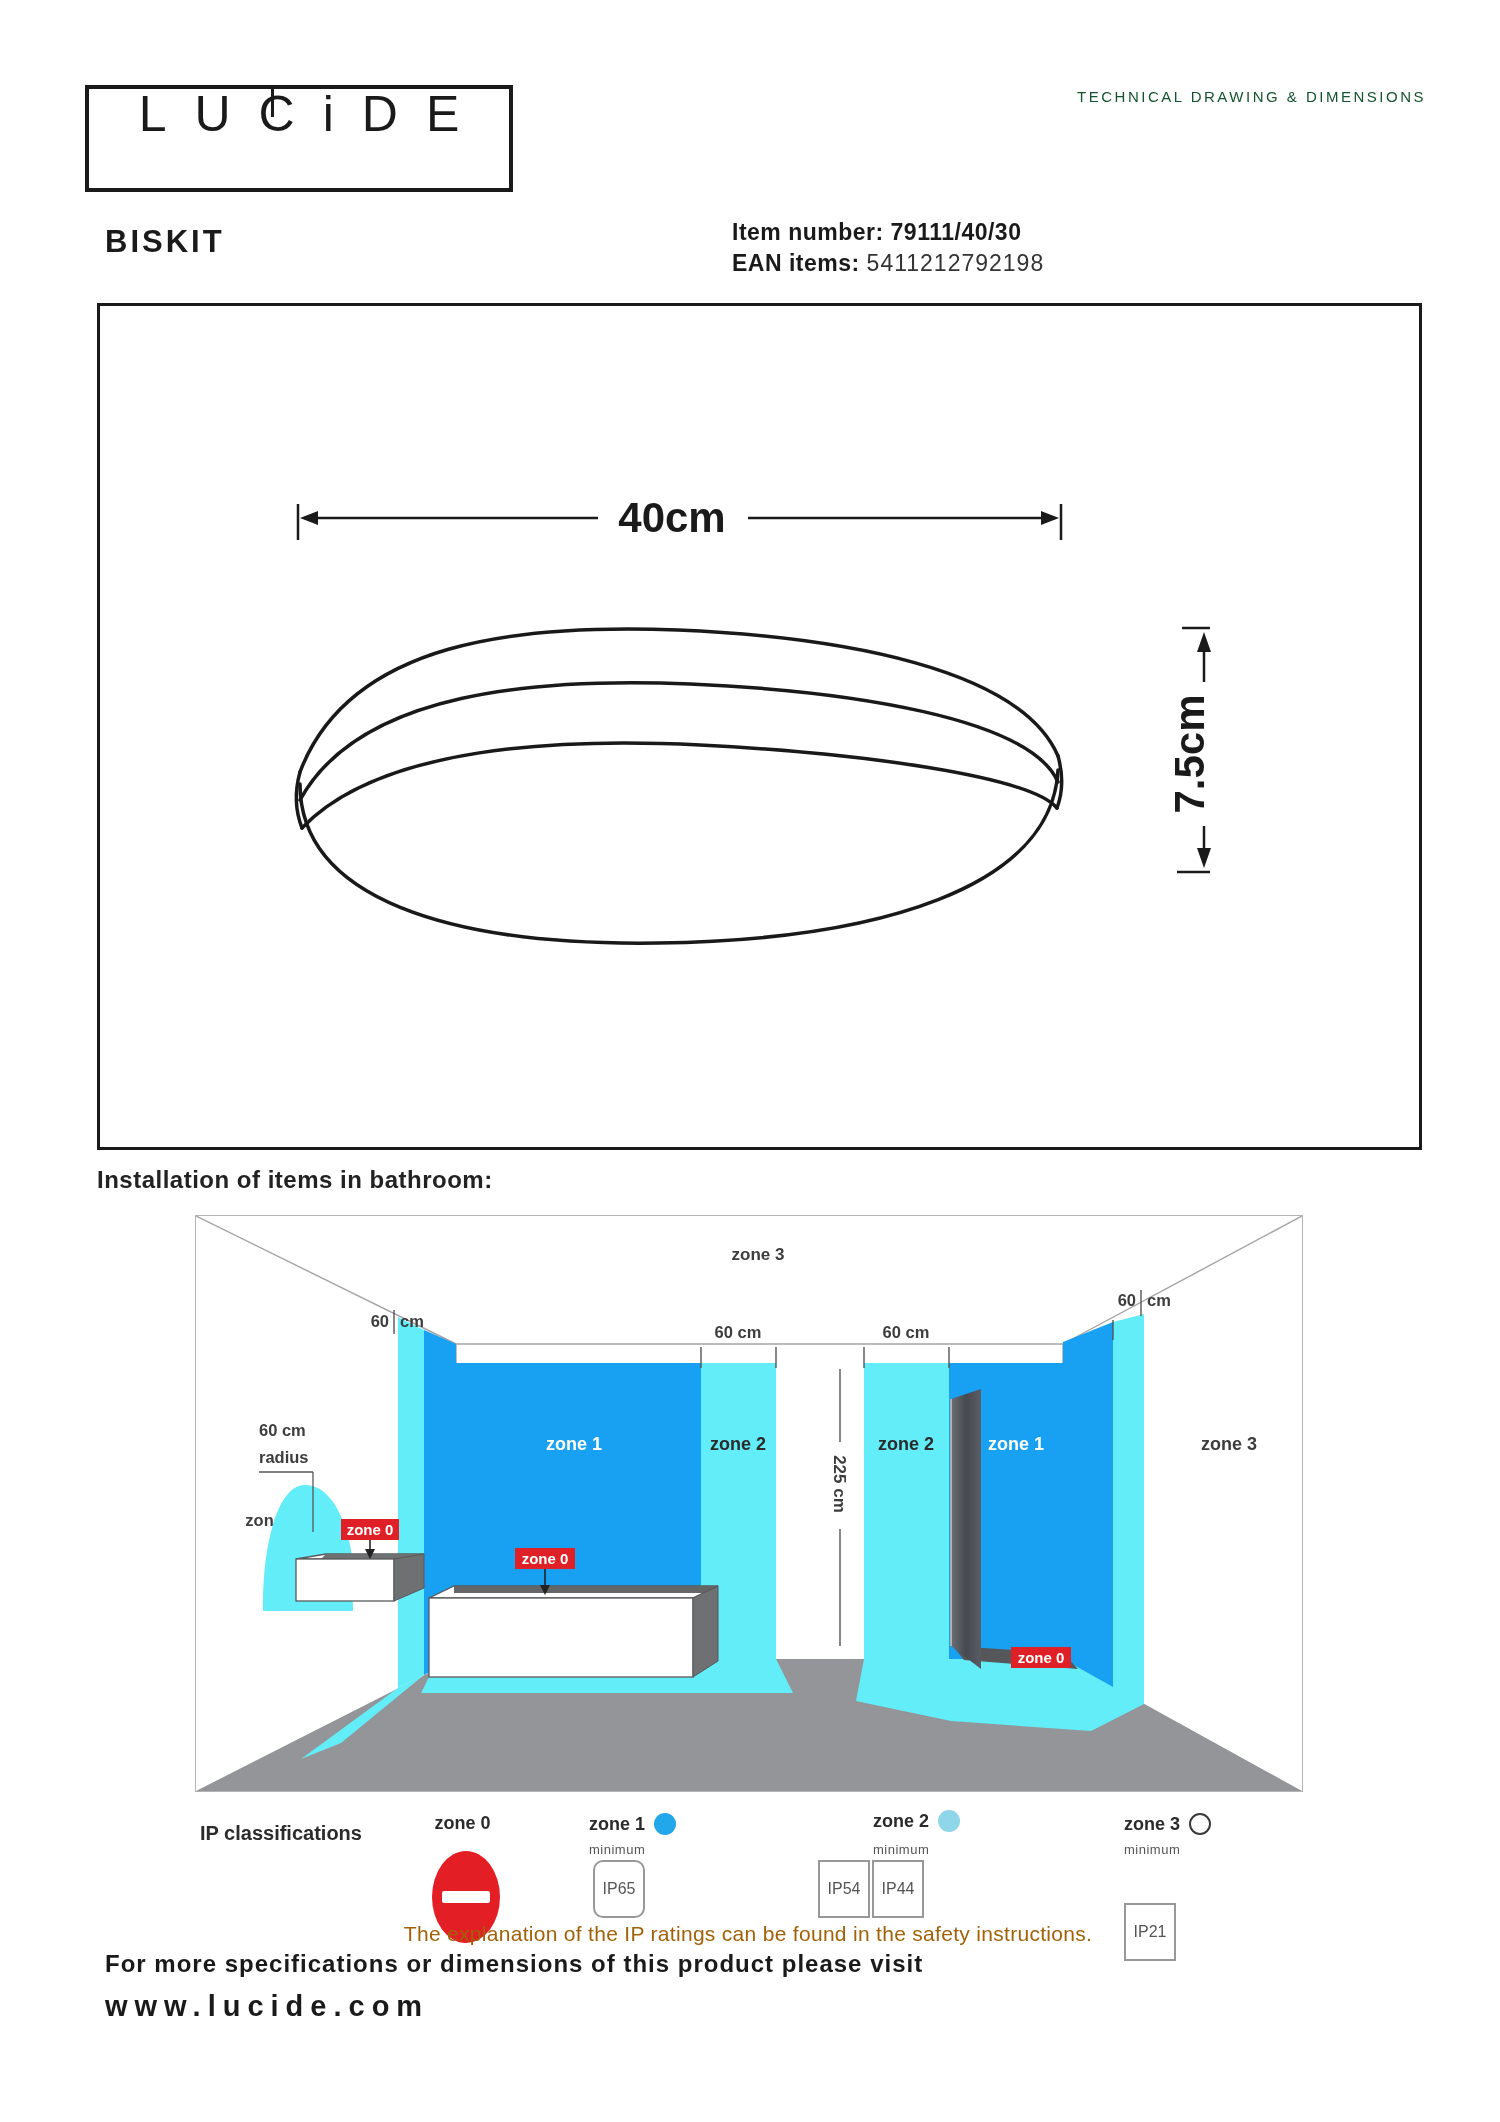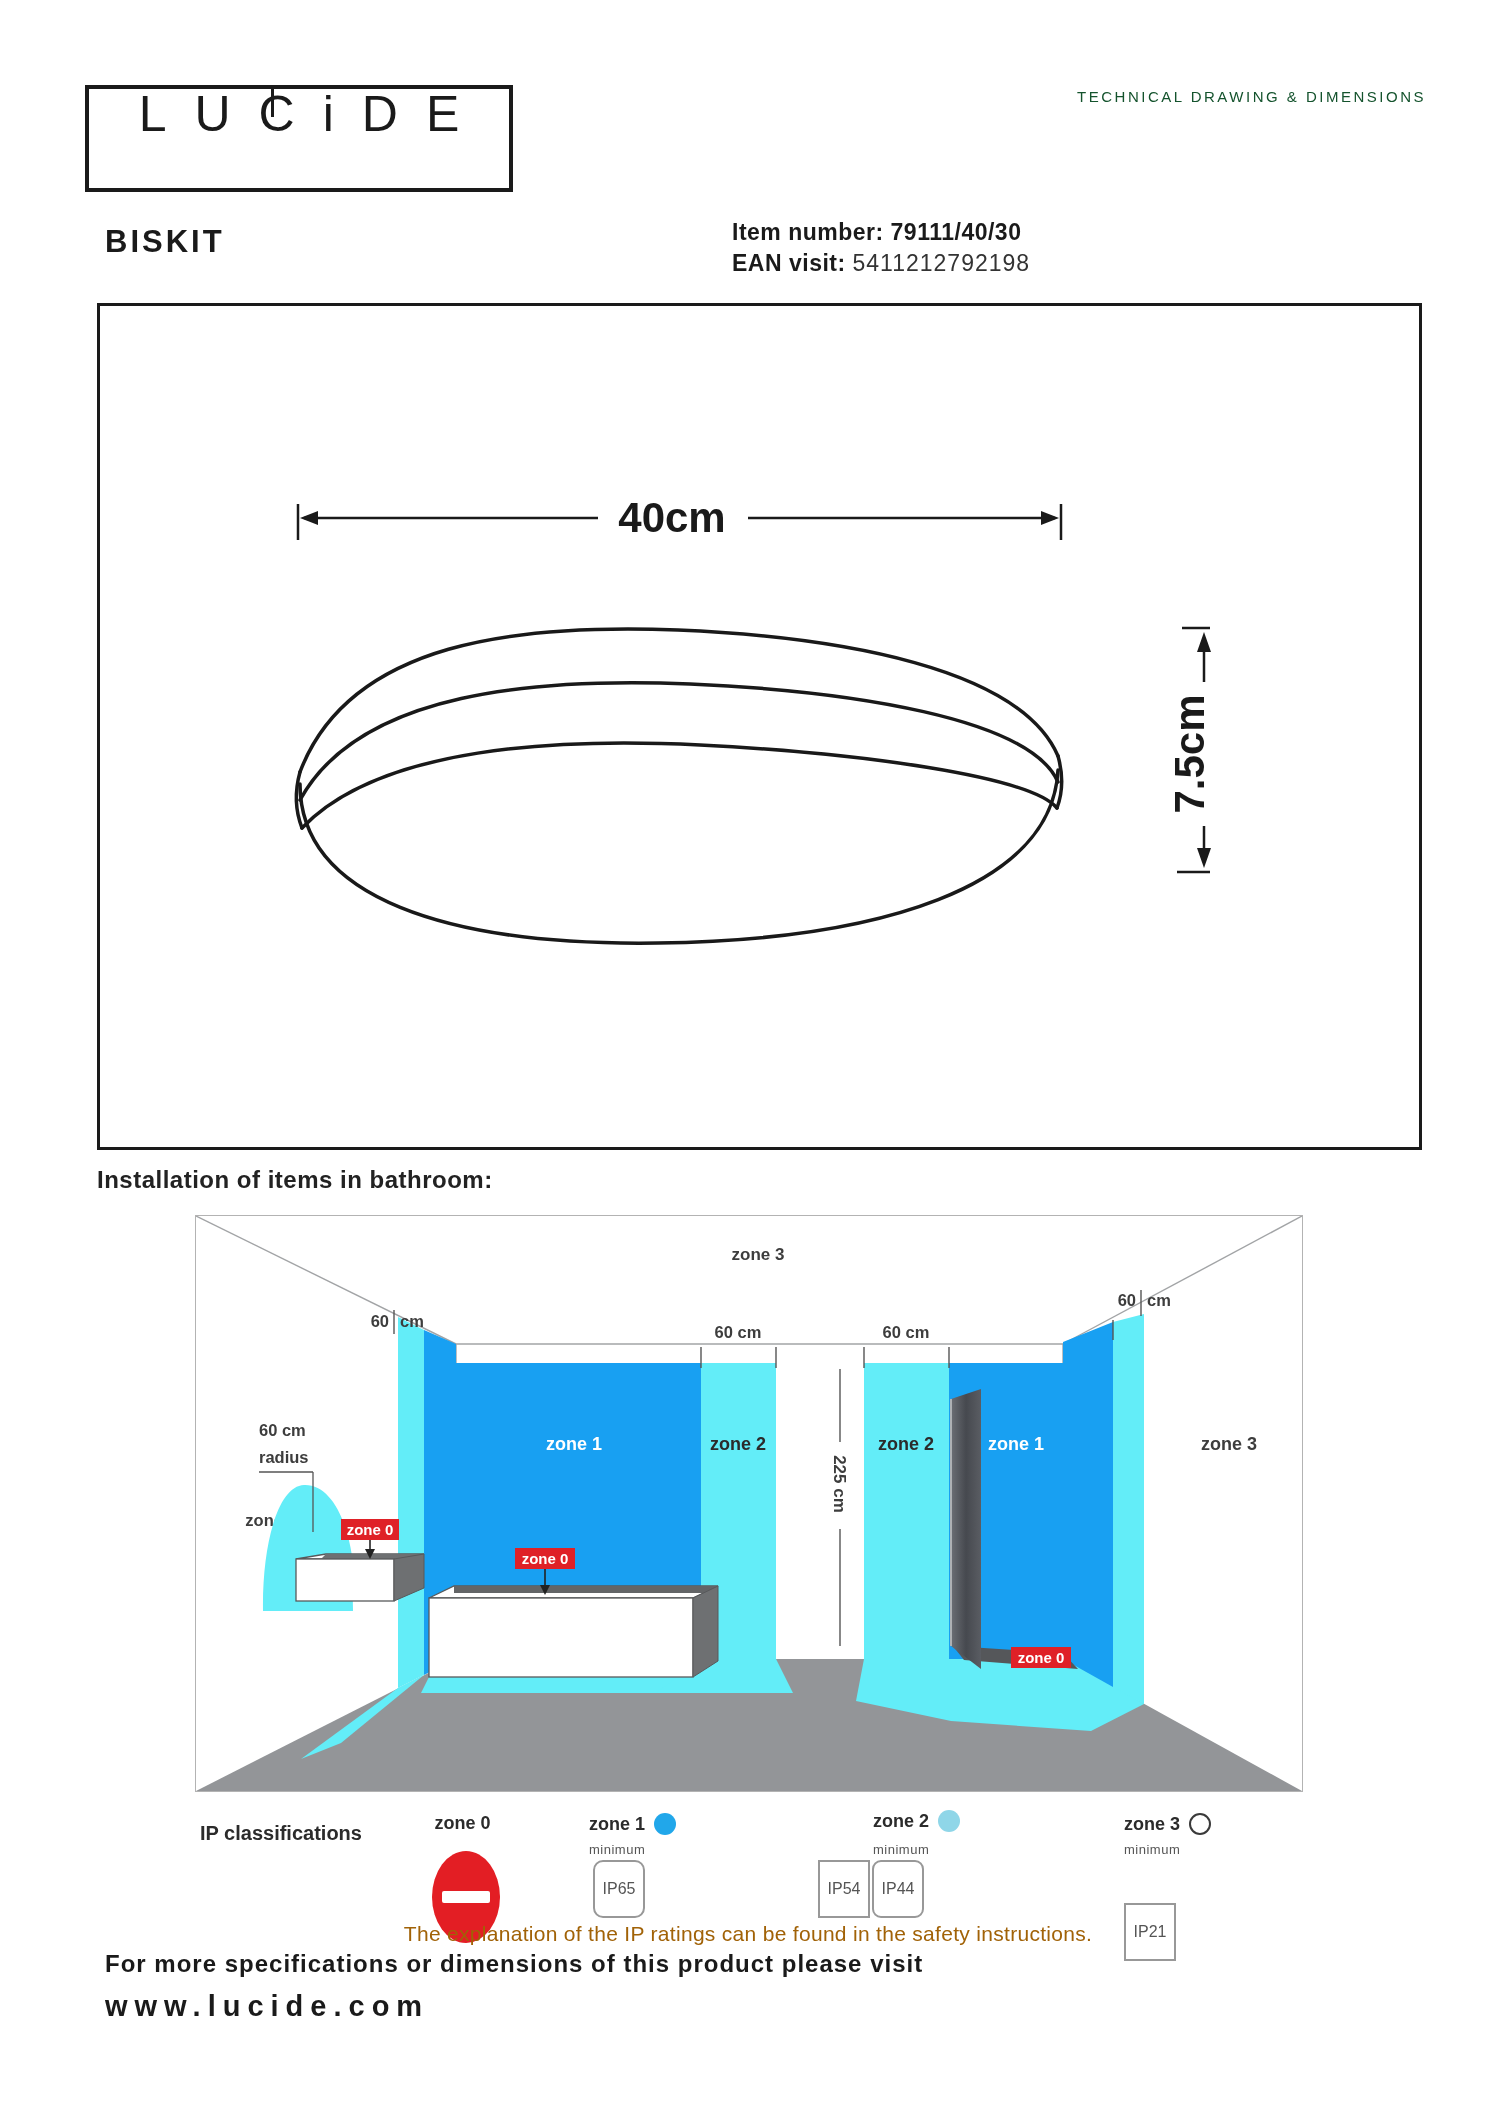--- a/index.html
+++ b/index.html
@@ -62,21 +62,21 @@
   <div class="abs logo-gap"></div>
 
   <div class="abs tech-heading">TECHNICAL DRAWING &amp; DIMENSIONS</div>
   <div class="abs product-name">BISKIT</div>
 
   <div class="abs item-line">
     <span>Item number:</span>
     <span>79111/40/30</span>
   </div>
   <div class="abs ean-line">
-    <span class="lbl">EAN visit:</span>
+    <span class="lbl">EAN items:</span>
     <span class="val">5411212792198</span>
   </div>
 
   <div class="abs draw-box">
     <svg viewBox="0 0 1319 841">
       <g stroke="#1a1a1a" stroke-width="2.5" fill="none">
         <line x1="198" y1="198" x2="198" y2="234"></line>
         <line x1="961" y1="198" x2="961" y2="234"></line>
         <line x1="204" y1="212" x2="498" y2="212"></line>
         <line x1="648" y1="212" x2="955" y2="212"></line>
@@ -240,21 +240,21 @@
   </div>
   <div class="abs lg-min" style="left:589px;top:1842px;">minimum</div>
   <div class="abs ip-box" style="left:593px;top:1860px;border-radius:10px;">IP65</div>
 
   <div class="abs lg-label" style="left:873px;top:1810px;">
     <span>zone 2</span>
     <span class="dot" style="background:#8FD6E8;"></span>
   </div>
   <div class="abs lg-min" style="left:873px;top:1842px;">minimum</div>
   <div class="abs ip-box" style="left:818px;top:1860px;">IP54</div>
-  <div class="abs ip-box" style="left:872px;top:1860px;border-radius:9px;">IP44</div>
+  <div class="abs ip-box" style="left:872px;top:1860px;">IP44</div>
 
   <div class="abs lg-label" style="left:1124px;top:1813px;">
     <span>zone 3</span>
     <span class="dot" style="background:#fff;border:2px solid #3a3a3a;box-sizing:border-box;"></span>
   </div>
   <div class="abs lg-min" style="left:1124px;top:1842px;">minimum</div>
   <div class="abs ip-box" style="left:1124px;top:1860px;margin-top:43px;">IP21</div>
 
   <div class="abs legend-note">The explanation of the IP ratings can be found in the safety instructions.</div>
 

